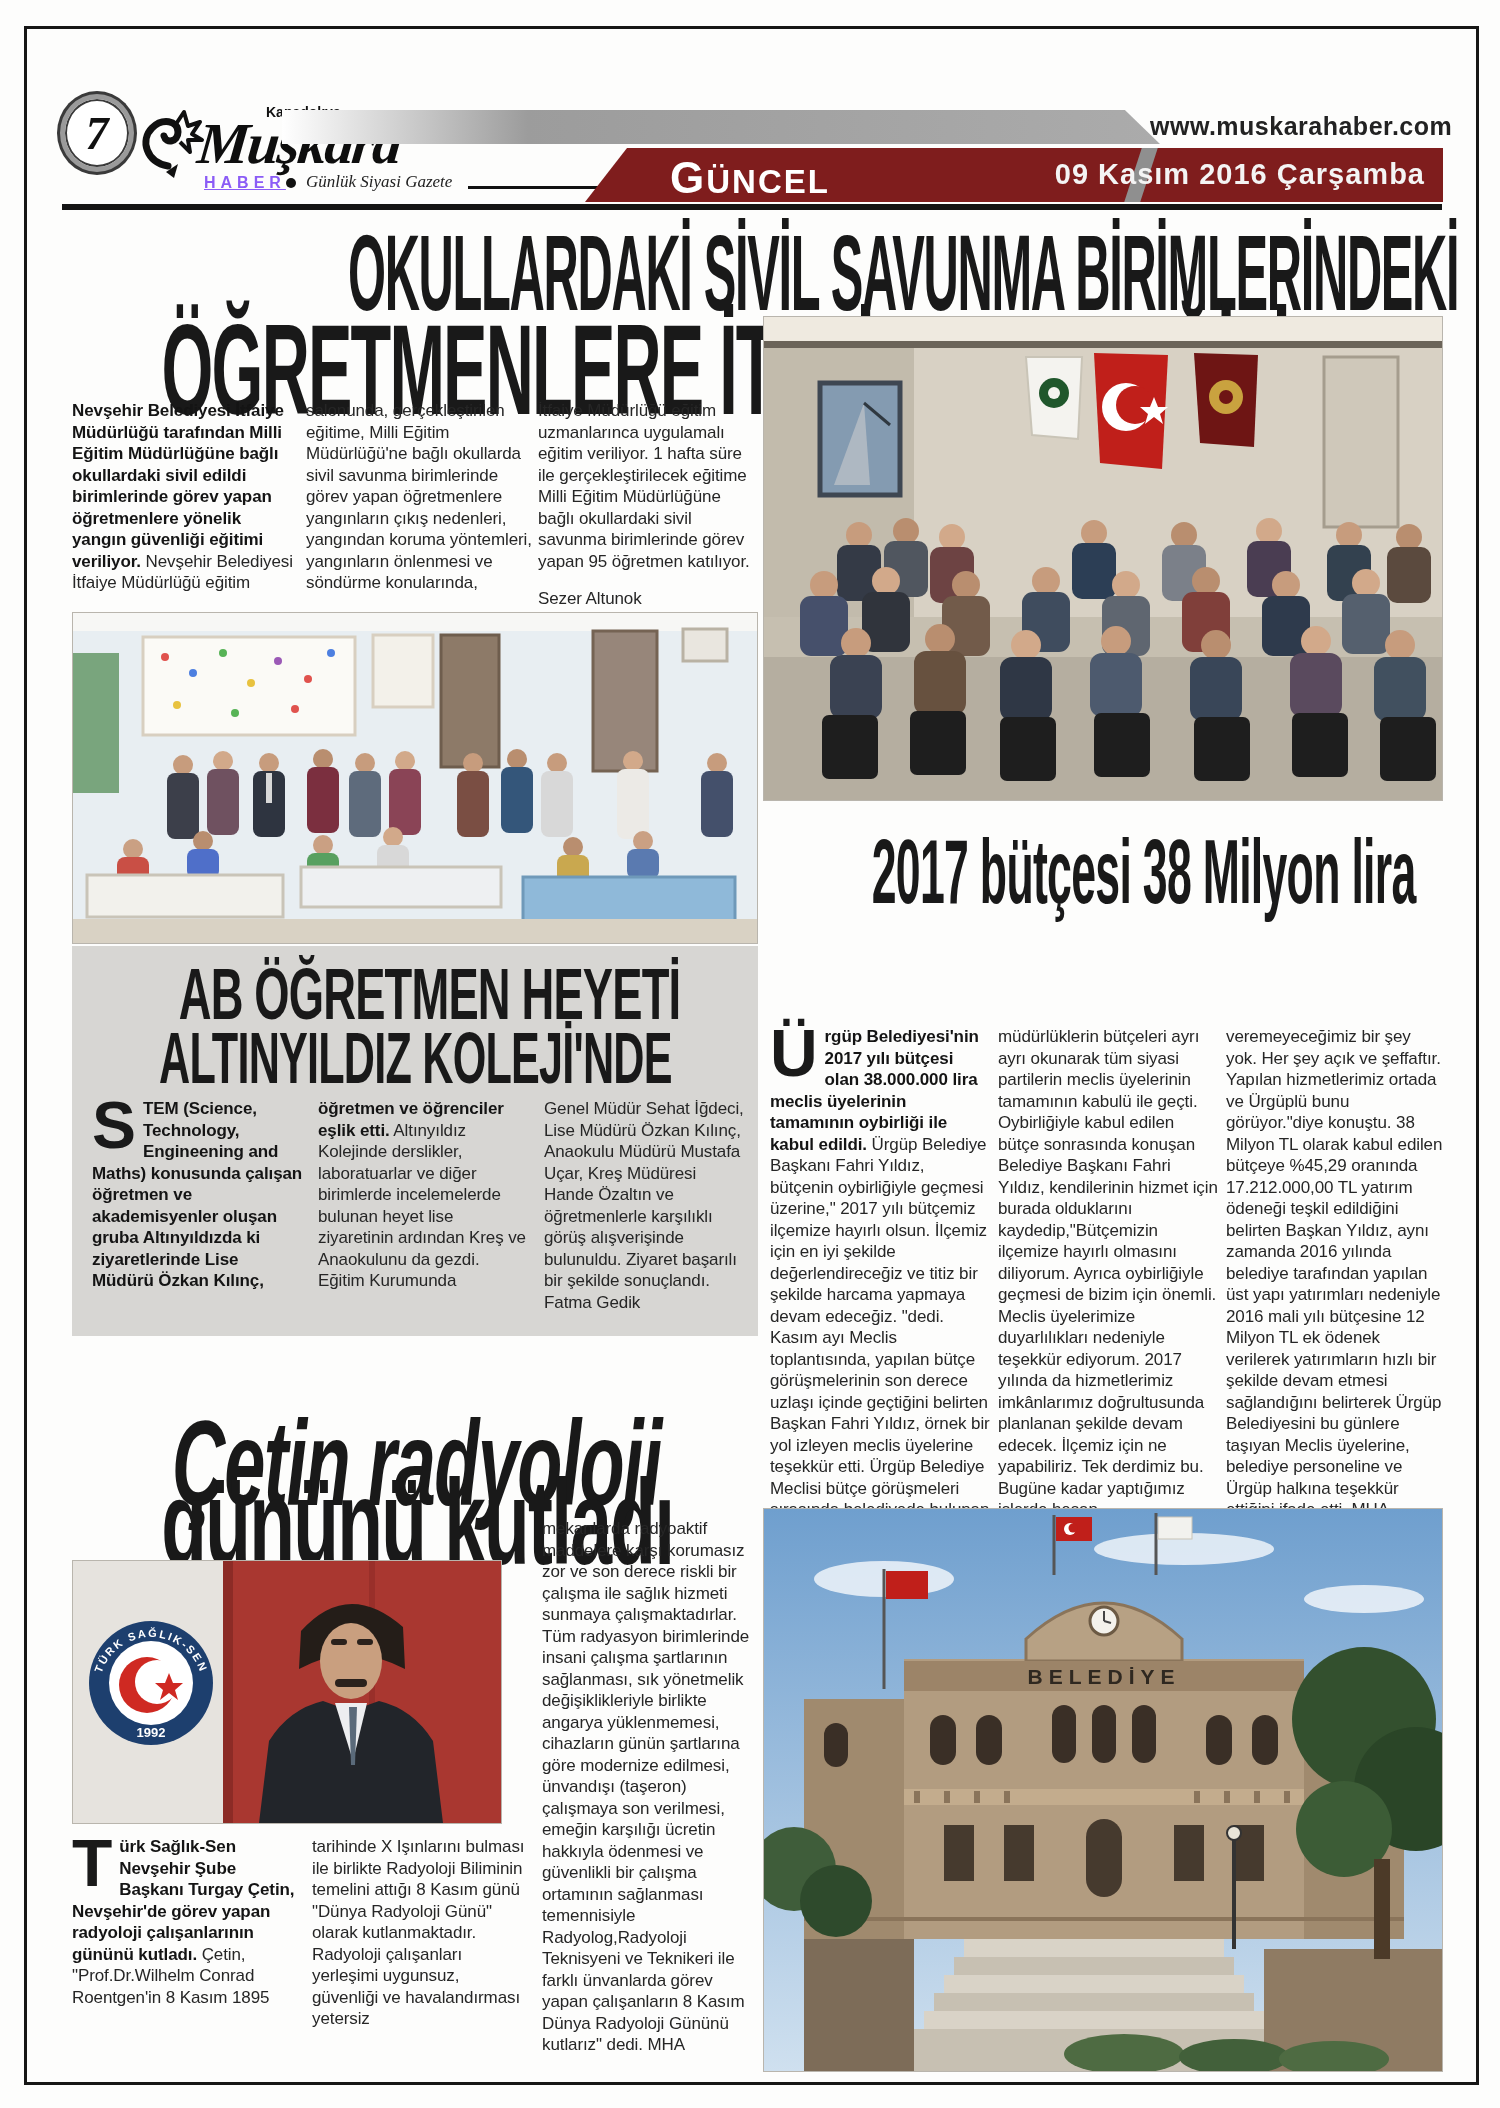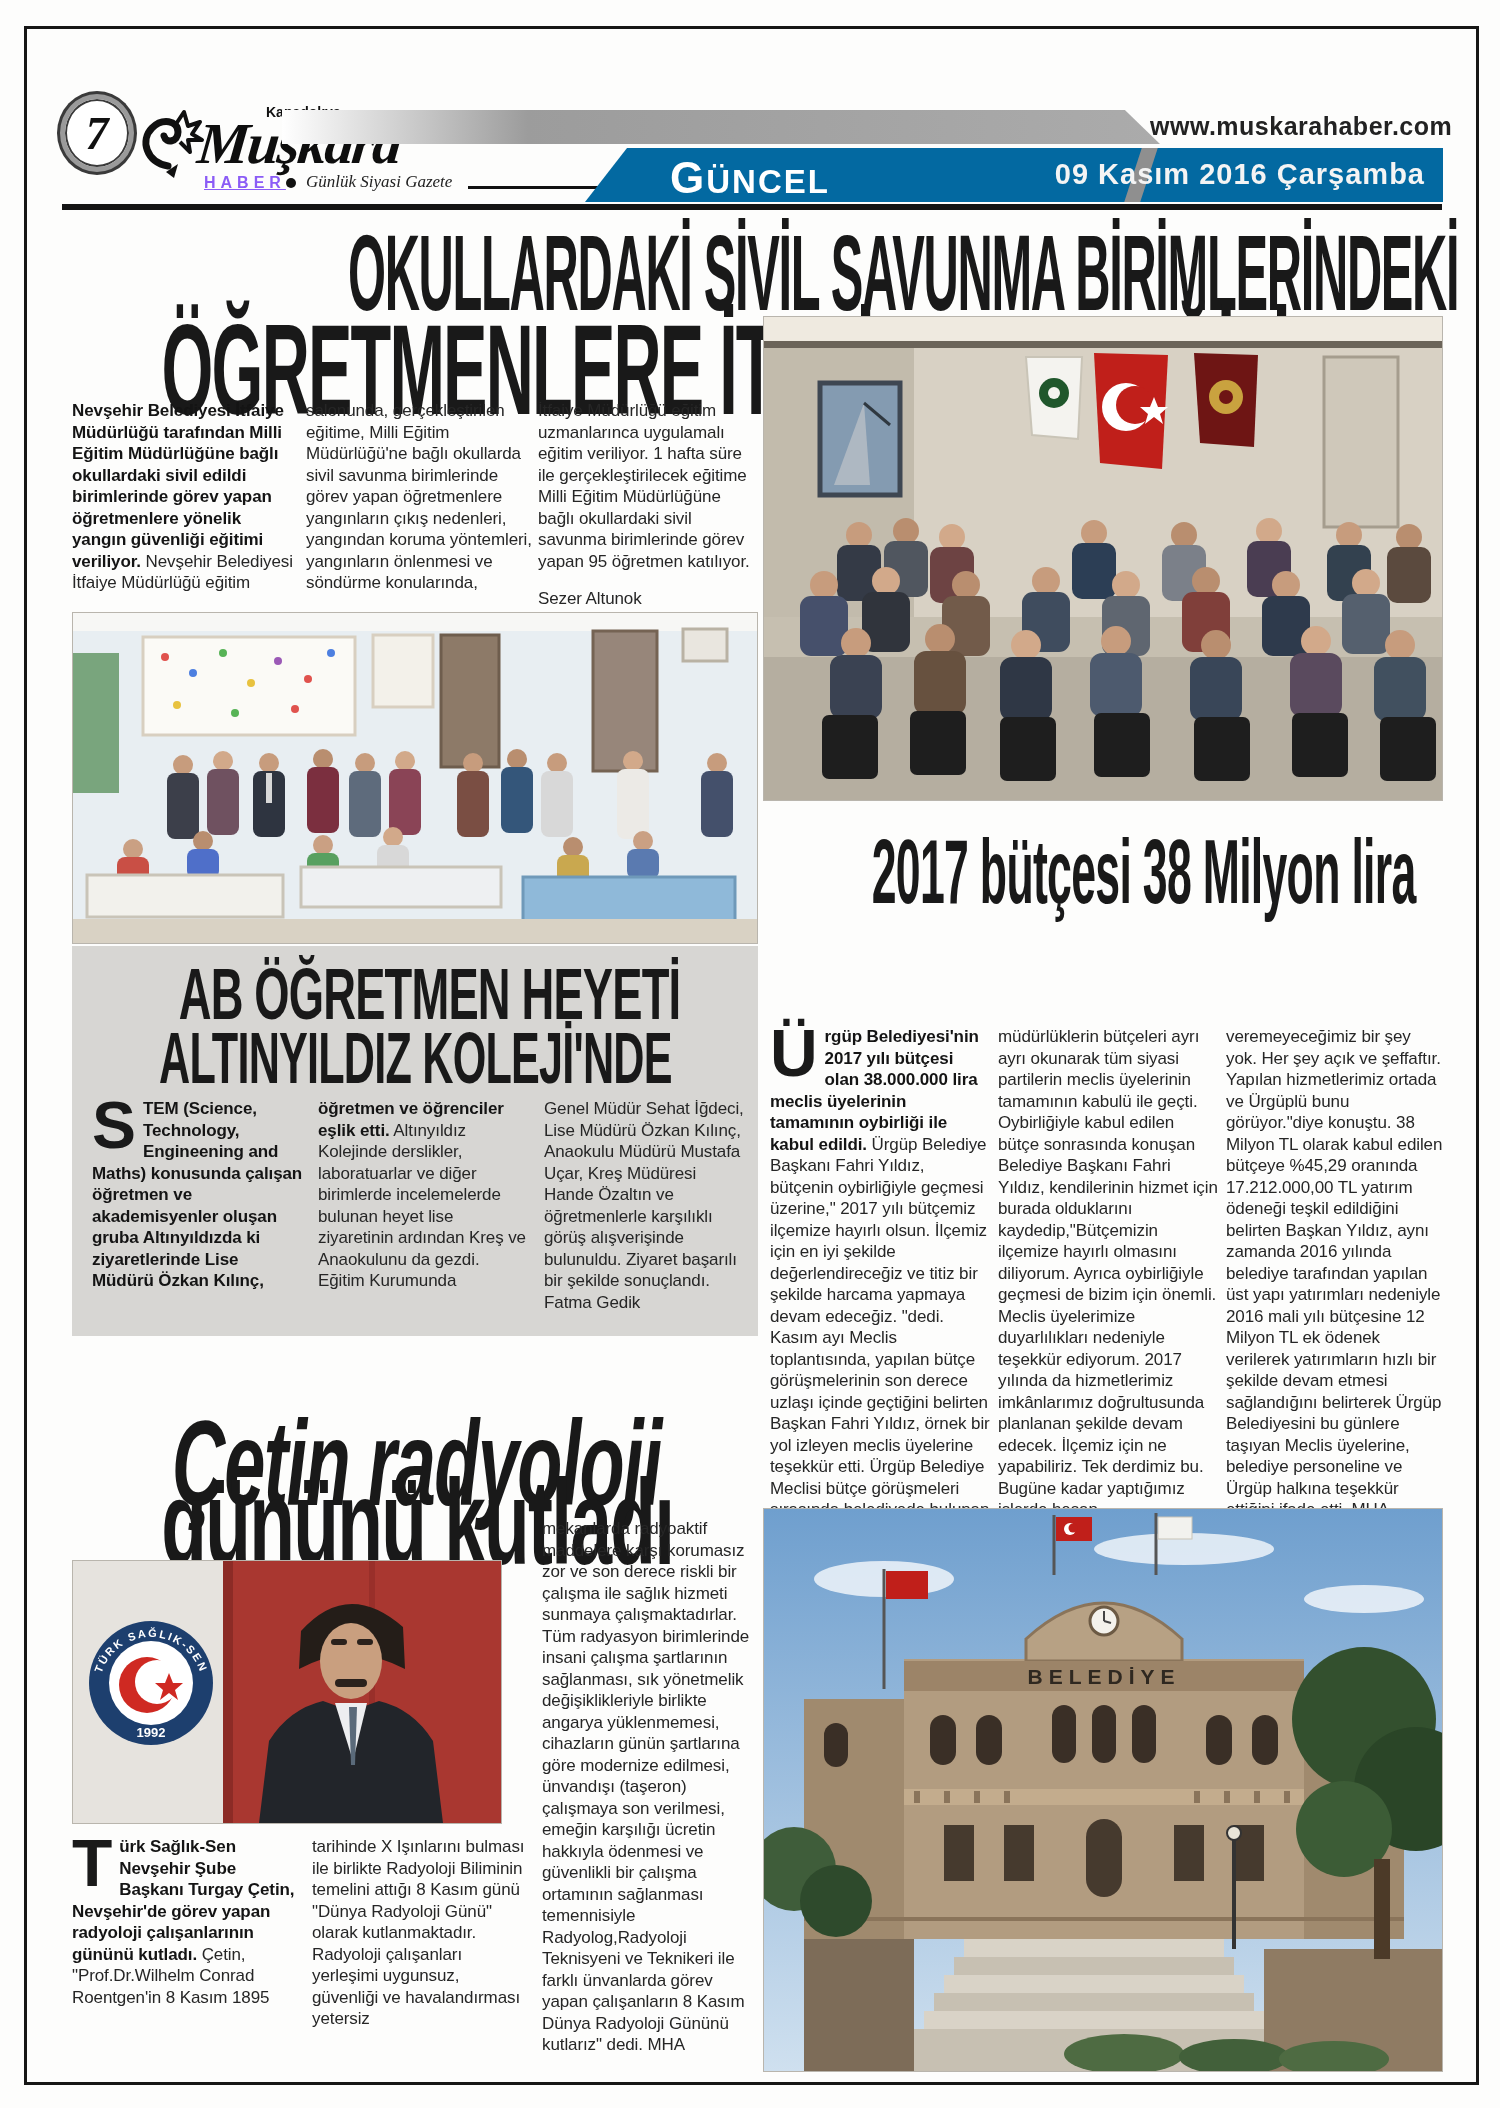--- a/index.html
+++ b/index.html
@@ -9,21 +9,21 @@
   .page-circle{position:absolute;left:60px;top:94px;width:64px;height:68px;border-radius:50%;background:#fff;border:5px solid #9a9a9a;box-shadow:0 0 0 3px #3a3a3a, inset 0 0 0 2px #3a3a3a;display:flex;align-items:center;justify-content:center;font-family:"Liberation Serif",serif;font-style:italic;font-weight:bold;font-size:46px;color:#111;}
   .logo{position:absolute;left:138px;top:96px;width:460px;height:110px;}
   .logo-region{position:absolute;left:128px;top:8px;font-size:14px;font-weight:bold;color:#111;}
   .logo-name{position:absolute;left:60px;top:14px;font-family:"Liberation Serif",serif;font-style:italic;font-weight:bold;font-size:58px;letter-spacing:-2px;transform:skewX(-6deg);color:#0e0e0e;}
   .logo-sub{position:absolute;left:66px;top:78px;font-size:16px;font-weight:bold;letter-spacing:5px;color:#8b5cf6;text-decoration:underline;}
   .logo-dot{position:absolute;left:148px;top:82px;width:10px;height:10px;border-radius:50%;background:#111;}
   .logo-tagline{position:absolute;left:168px;top:76px;font-family:"Liberation Serif",serif;font-style:italic;font-size:17px;color:#222;white-space:nowrap;}
   .logo-rule{position:absolute;left:330px;top:90px;width:245px;height:3px;background:#111;}
   .gray-band{position:absolute;left:282px;top:110px;width:878px;height:34px;background:linear-gradient(90deg,#ffffff 0%,#9c9c9c 28%,#ababab 100%);clip-path:polygon(0 0,96% 0,100% 100%,0 100%);}
   .website{position:absolute;left:1150px;top:112px;width:292px;font-size:25px;font-weight:bold;color:#222;text-align:right;letter-spacing:0.5px;}
-  .black-bar{position:absolute;left:585px;top:148px;width:858px;height:54px;background:#0369a1;clip-path:polygon(42px 0,100% 0,100% 100%,0 100%);}
+  .black-bar{position:absolute;left:585px;top:148px;width:858px;height:54px;background:#7f1d1d;clip-path:polygon(42px 0,100% 0,100% 100%,0 100%);}
   .guncel{position:absolute;left:85px;top:5px;font-size:33px;font-weight:bold;color:#fff;letter-spacing:2px;}
   .guncel::first-letter{font-size:44px;}
   .bar-date{position:absolute;right:18px;top:10px;font-size:29px;font-weight:bold;color:#f4f4f4;letter-spacing:1px;}
   .bar-slash{position:absolute;left:548px;top:0;width:16px;height:54px;background:#8f8f8f;transform:skewX(-18deg);}
   .thick-rule{position:absolute;left:62px;top:204px;width:1380px;height:6px;background:#141414;}
   
   .hl{position:absolute;font-weight:700;color:#191919;text-align:center;}
   .hl .t{display:inline-block;white-space:nowrap;transform-origin:center top;font-weight:800;}
   
   .col{position:absolute;font-size:17px;line-height:21.5px;color:#262626;letter-spacing:-0.1px;}

